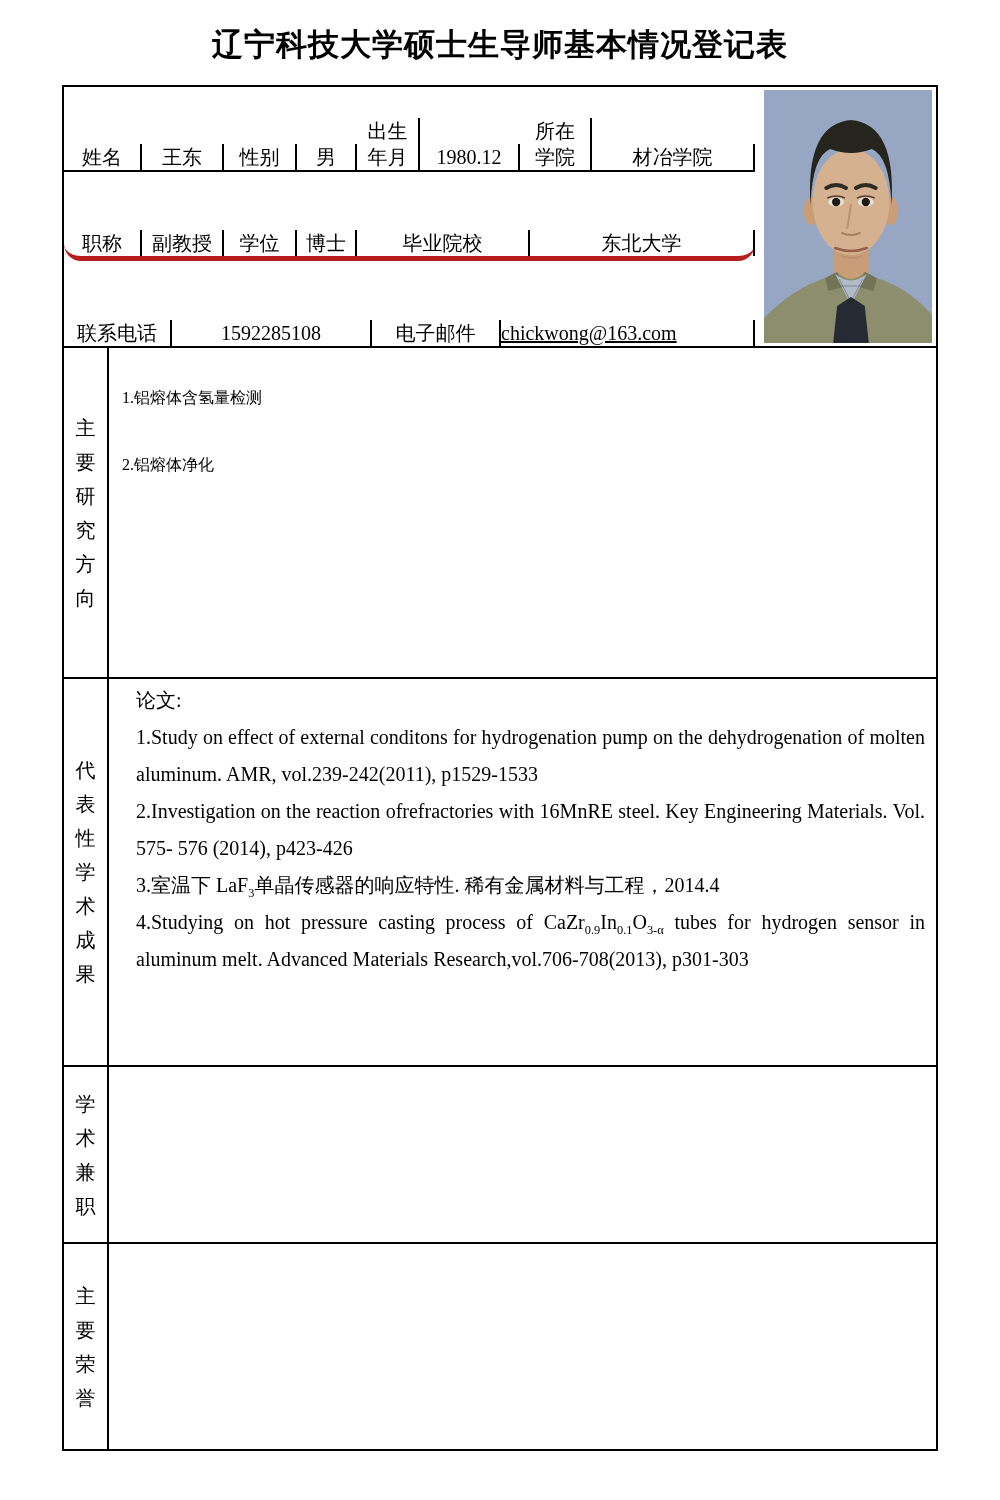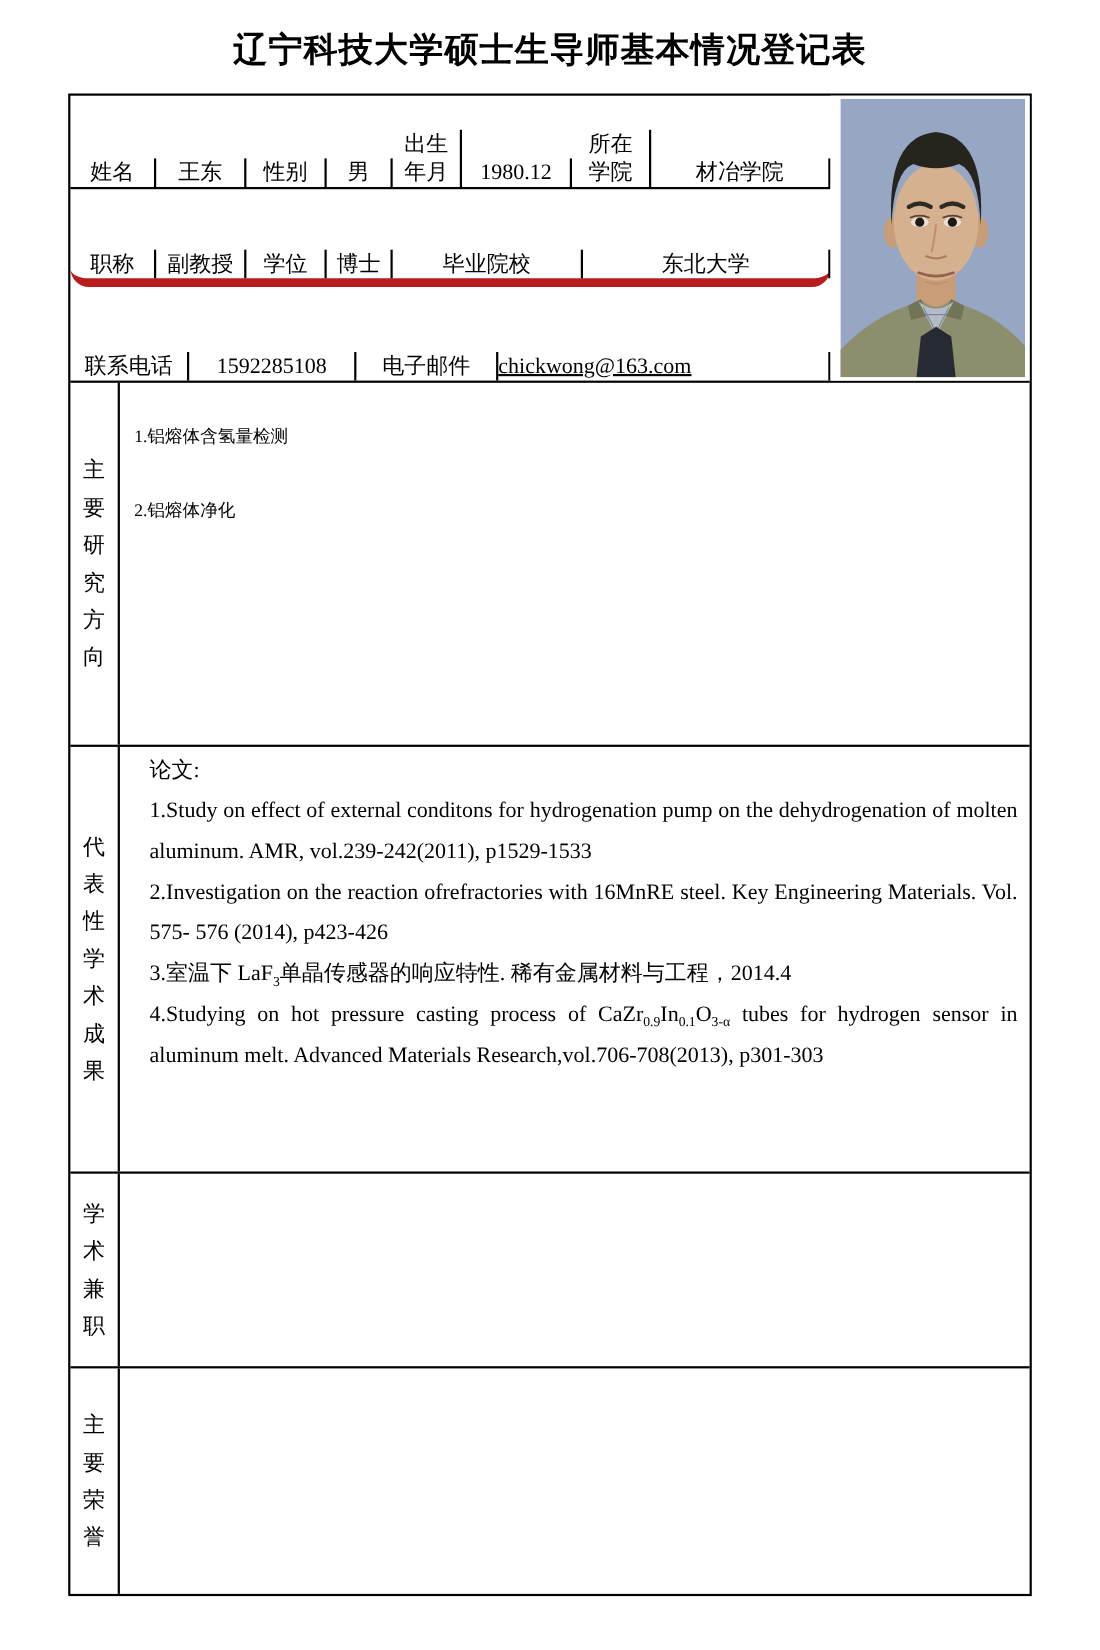--- a/index.html
+++ b/index.html
@@ -13,21 +13,21 @@
   }
   .form-table {
     position:absolute; left:62px; top:85px; width:876px; height:1366px;
     border:2px solid #000; box-sizing:border-box;
     display:flex; flex-direction:column; font-size:20px;
   }
   .top-block { height:261px; display:flex; border-bottom:2px solid #000; box-sizing:border-box; }
   .top-left { width:691px; display:flex; flex-direction:column; box-sizing:border-box; }
   .trow { display:flex; box-sizing:border-box;align-items:flex-end; }
   .r1 { height:85px; border-bottom:2px solid #000; }
-  .r2 { height:89px; border-bottom:8px solid #b91c1c;border-radius:17px; }
+  .r2 { height:89px; border-bottom:5px solid #b91c1c;border-radius:17px; }
   .r3 { flex:1; }
   .cell {
     box-sizing:border-box; border-right:2px solid #000;
     display:flex; align-items:center; justify-content:center;
     text-align:center; line-height:26px;
   }
   .cell.last { border-right:2px solid #000; }
   .cell.flexfill { flex:1; }
   .wrap2 { width:2.4em; } 
   .email-cell { justify-content:flex-start; text-align:left; }
@@ -85,21 +85,21 @@
           <div class="cell" style="width:78px">职称</div>
           <div class="cell" style="width:82px">副教授</div>
           <div class="cell" style="width:73px">学位</div>
           <div class="cell" style="width:60px">博士</div>
           <div class="cell" style="width:173px">毕业院校</div>
           <div class="cell flexfill last">东北大学</div>
         </div>
 
         <div class="trow r3">
           <div class="cell" style="width:108px">联系电话</div>
-          <div class="cell" style="width:152px">1592285108</div>
+          <div class="cell" style="width:200px">1592285108</div>
           <div class="cell" style="width:129px">电子邮件</div>
           <div class="cell flexfill last email-cell">
             <a class="email-link" href="#">chickwong@163.com</a>
           </div>
         </div>
 
       </div>
 
       <div class="photo-cell">
         <svg viewBox="0 0 170 253" preserveAspectRatio="none">

